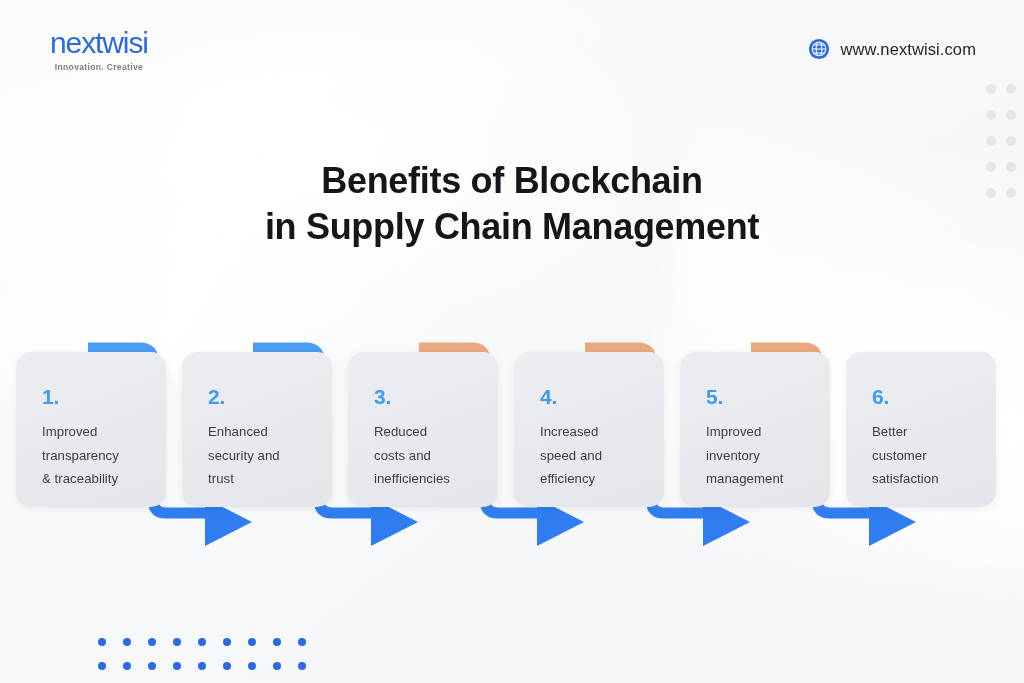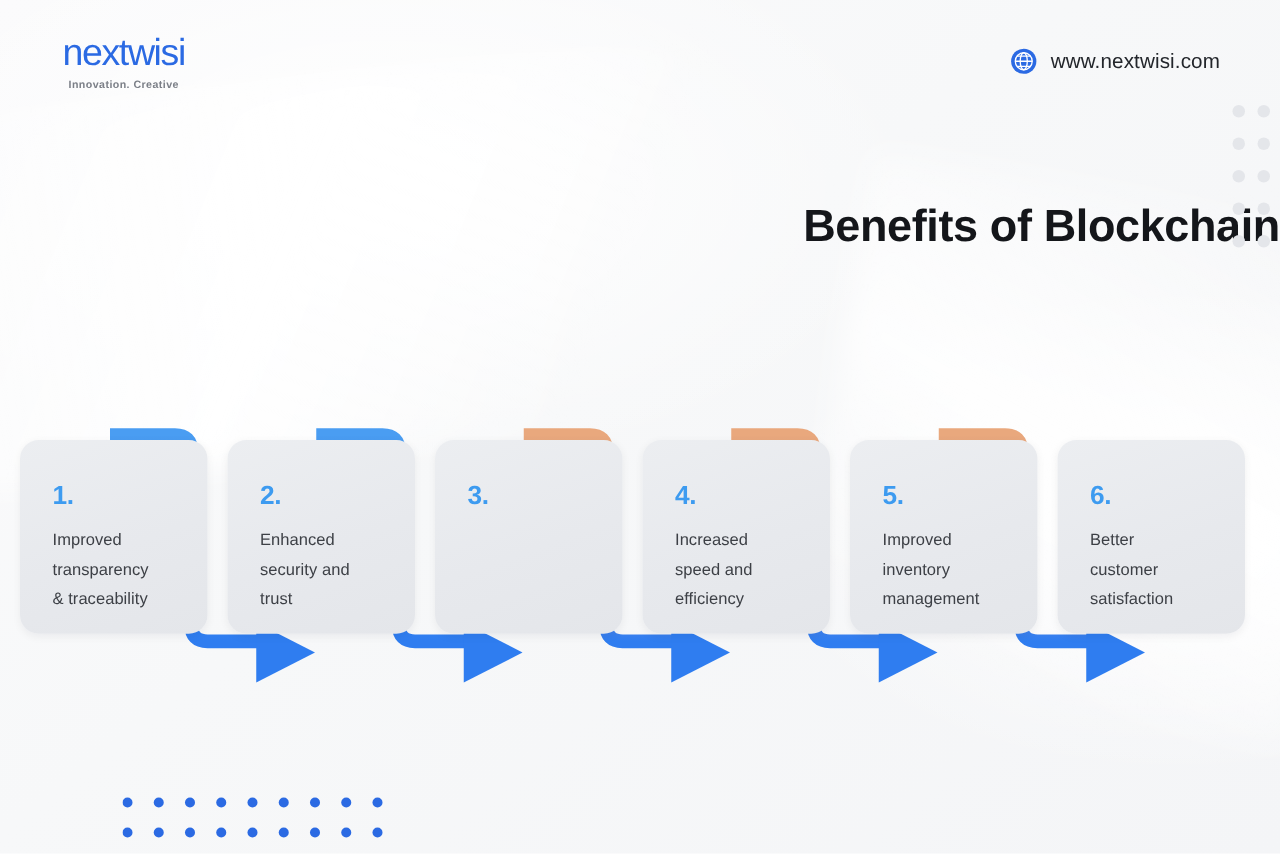--- a/index.html
+++ b/index.html
@@ -45,21 +45,21 @@
   .site-wrap {
     position: absolute; right: 48px; top: 38px;
     display: flex; align-items: center; gap: 11px;
   }
   .globe { width: 22px; height: 22px; display: block; }
   .site-url { font-size: 16.5px; color: #23262b; letter-spacing: .1px; }
 
   
   .title {
     position: absolute; left: 0; right: 0; top: 158px;
-    text-align: right;
+    text-align: center;
     font-size: 36px; font-weight: bold; color: #14161a;
     line-height: 1.28; letter-spacing: -0.3px;
   }
 
   
   .dots-tr { position: absolute; right: 0px; top: 82px; }
   .dots-bl { position: absolute; left: 98px; bottom: 12px; }
 
   
   .flow { position: absolute; left: 0; top: 330px; width: 1024px; height: 220px; }
@@ -103,20 +103,21 @@
         <line x1="4.6" y1="12" x2="19.4" y2="12"></line>
         <line x1="5.9" y1="7.6" x2="18.1" y2="7.6"></line>
         <line x1="5.9" y1="16.4" x2="18.1" y2="16.4"></line>
       </g>
     </svg>
     <span class="site-url">www.nextwisi.com</span>
   </div>
 
   <div class="title">
     <div>Benefits of Blockchain</div>
+    <div>in Supply Chain Management</div>
   </div>
 
   <svg class="dots-tr" width="40" height="118">
     <g fill="#e4e6ea">
       <circle cx="7" cy="7" r="5"></circle>
         <circle cx="27" cy="7" r="5"></circle>
       <circle cx="7" cy="33" r="5"></circle>
         <circle cx="27" cy="33" r="5"></circle>
       <circle cx="7" cy="59" r="5"></circle>
         <circle cx="27" cy="59" r="5"></circle>
@@ -206,20 +207,25 @@
       <div class="card-num">2.</div>
       <div class="card-text">
         <div>Enhanced</div>
         <div>security and</div>
         <div>trust</div>
       </div>
     </div>
 
     <div class="card" style="left:348px; top:22px;">
       <div class="card-num">3.</div>
+      <div class="card-text">
+        <div>Reduced</div>
+        <div>costs and</div>
+        <div>inefficiencies</div>
+      </div>
     </div>
 
     <div class="card" style="left:514px; top:22px;">
       <div class="card-num">4.</div>
       <div class="card-text">
         <div>Increased</div>
         <div>speed and</div>
         <div>efficiency</div>
       </div>
     </div>

